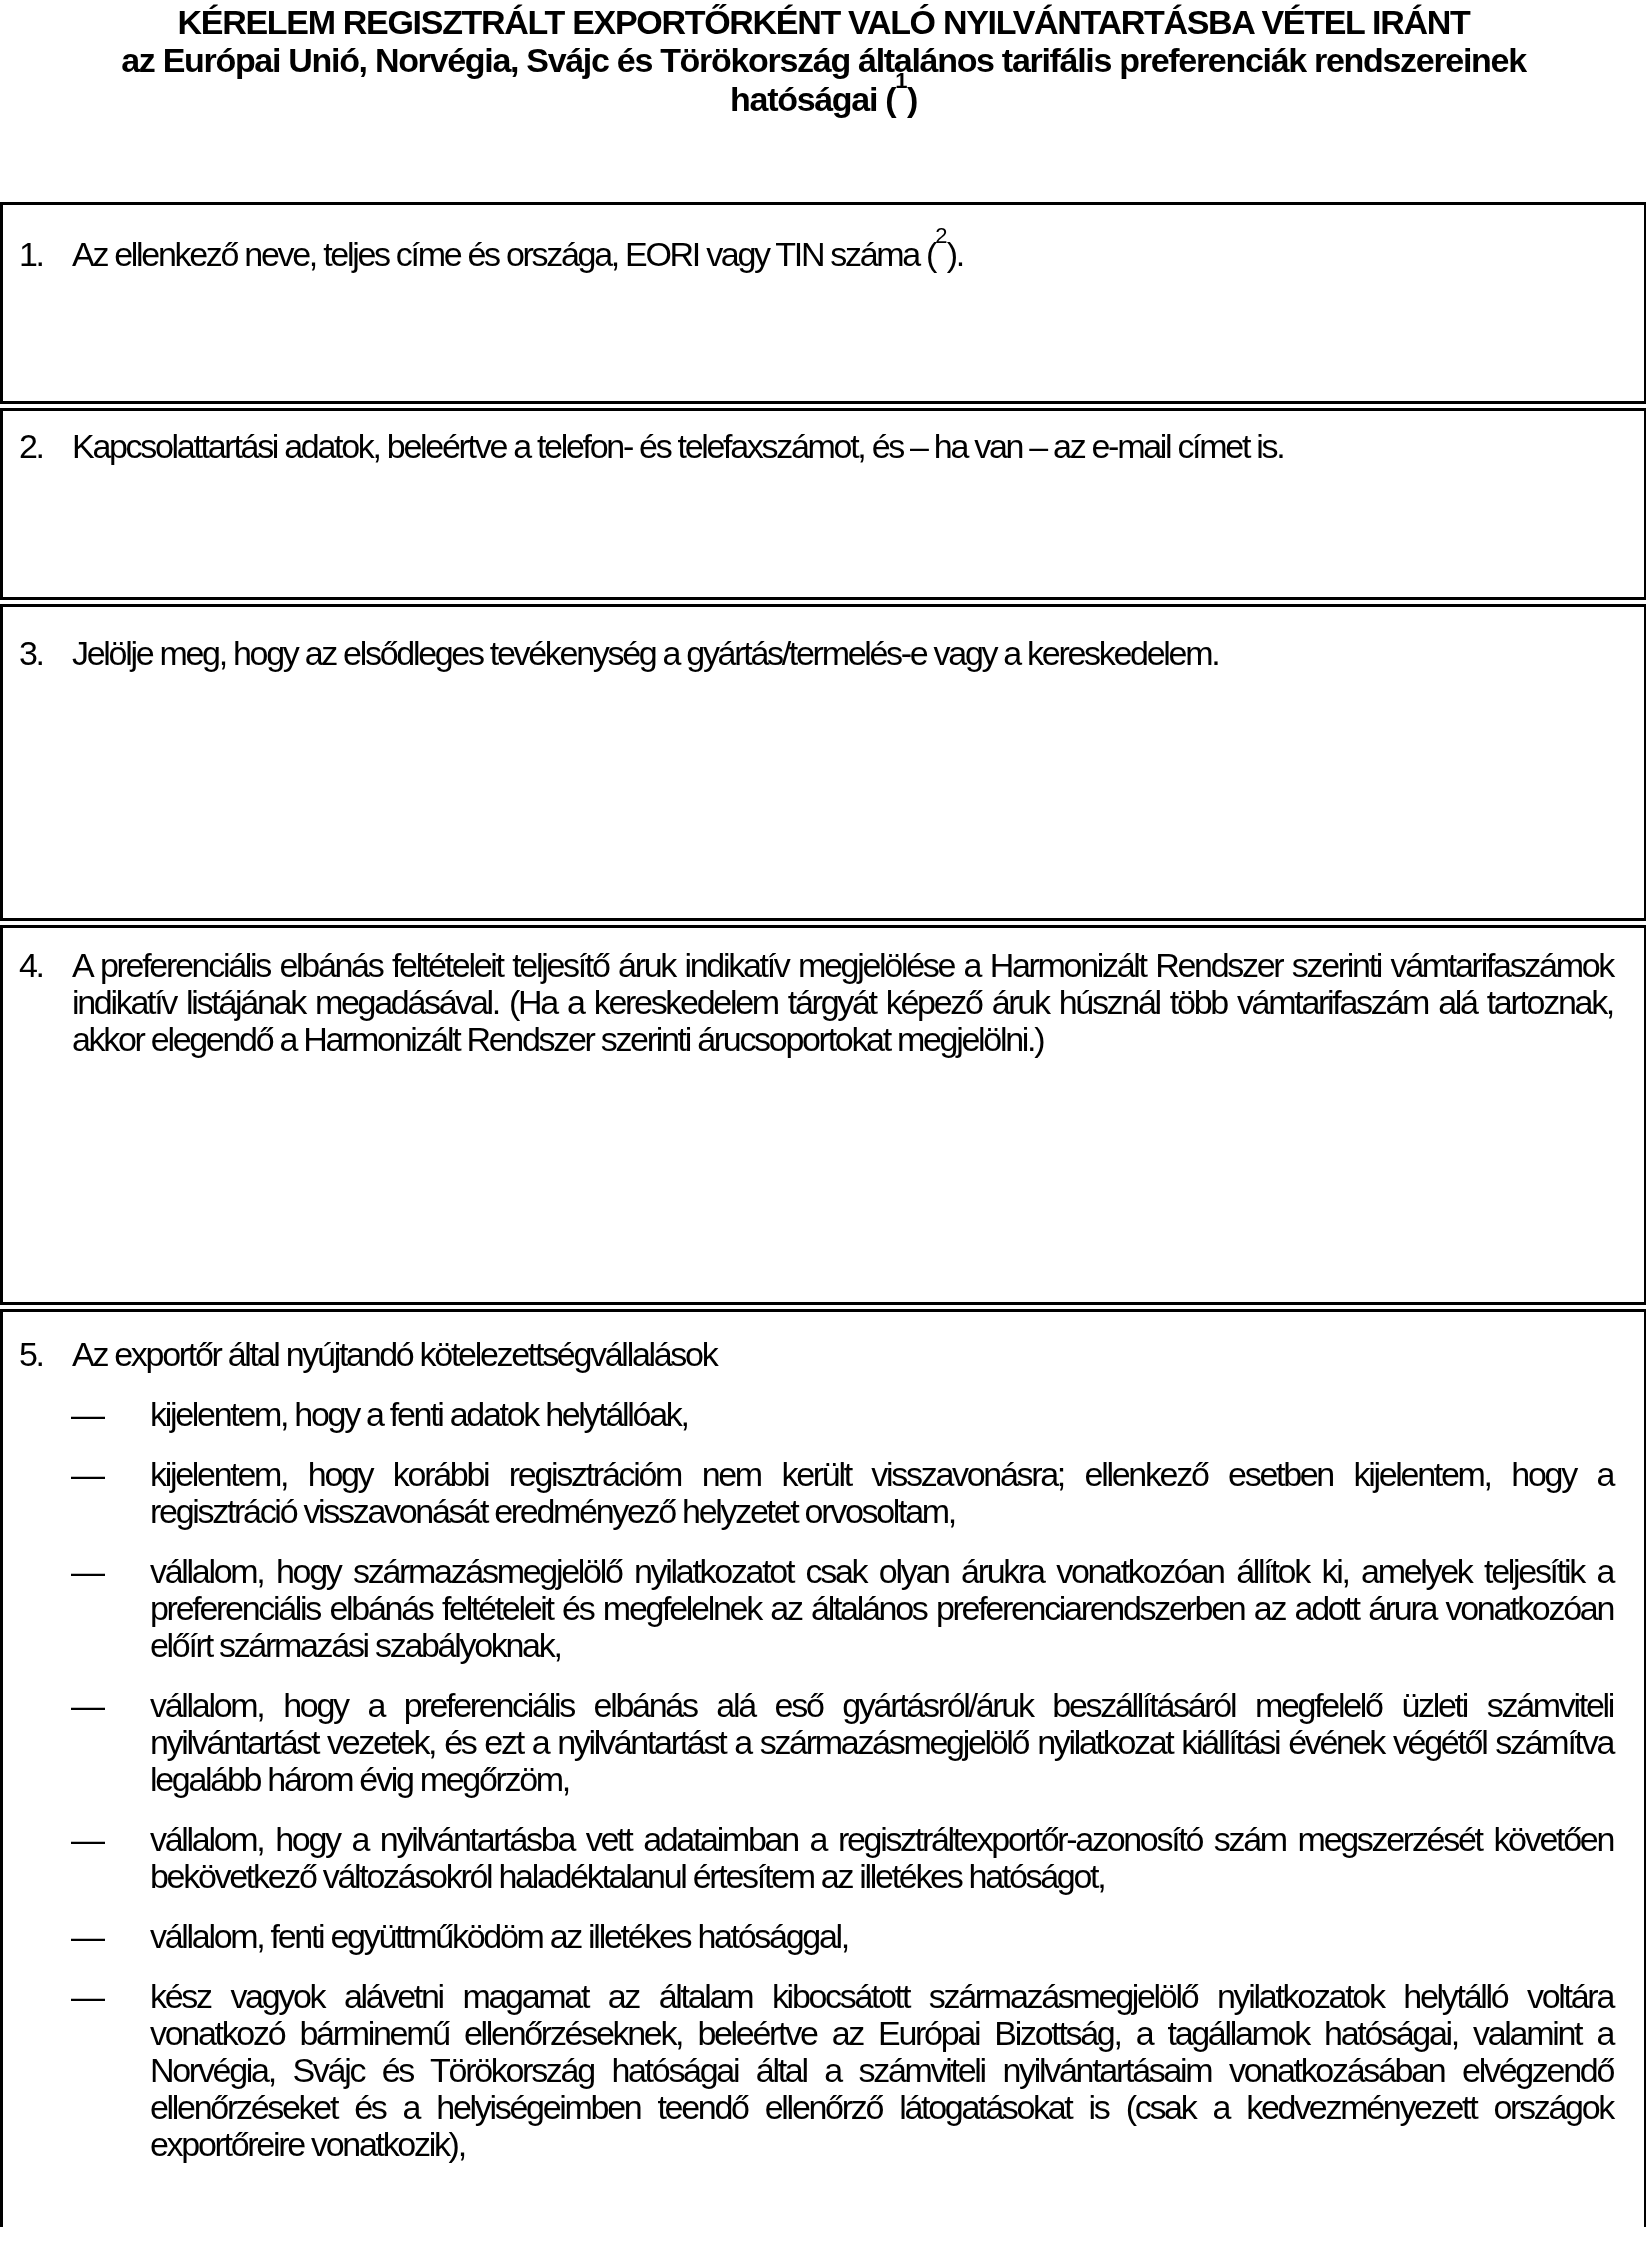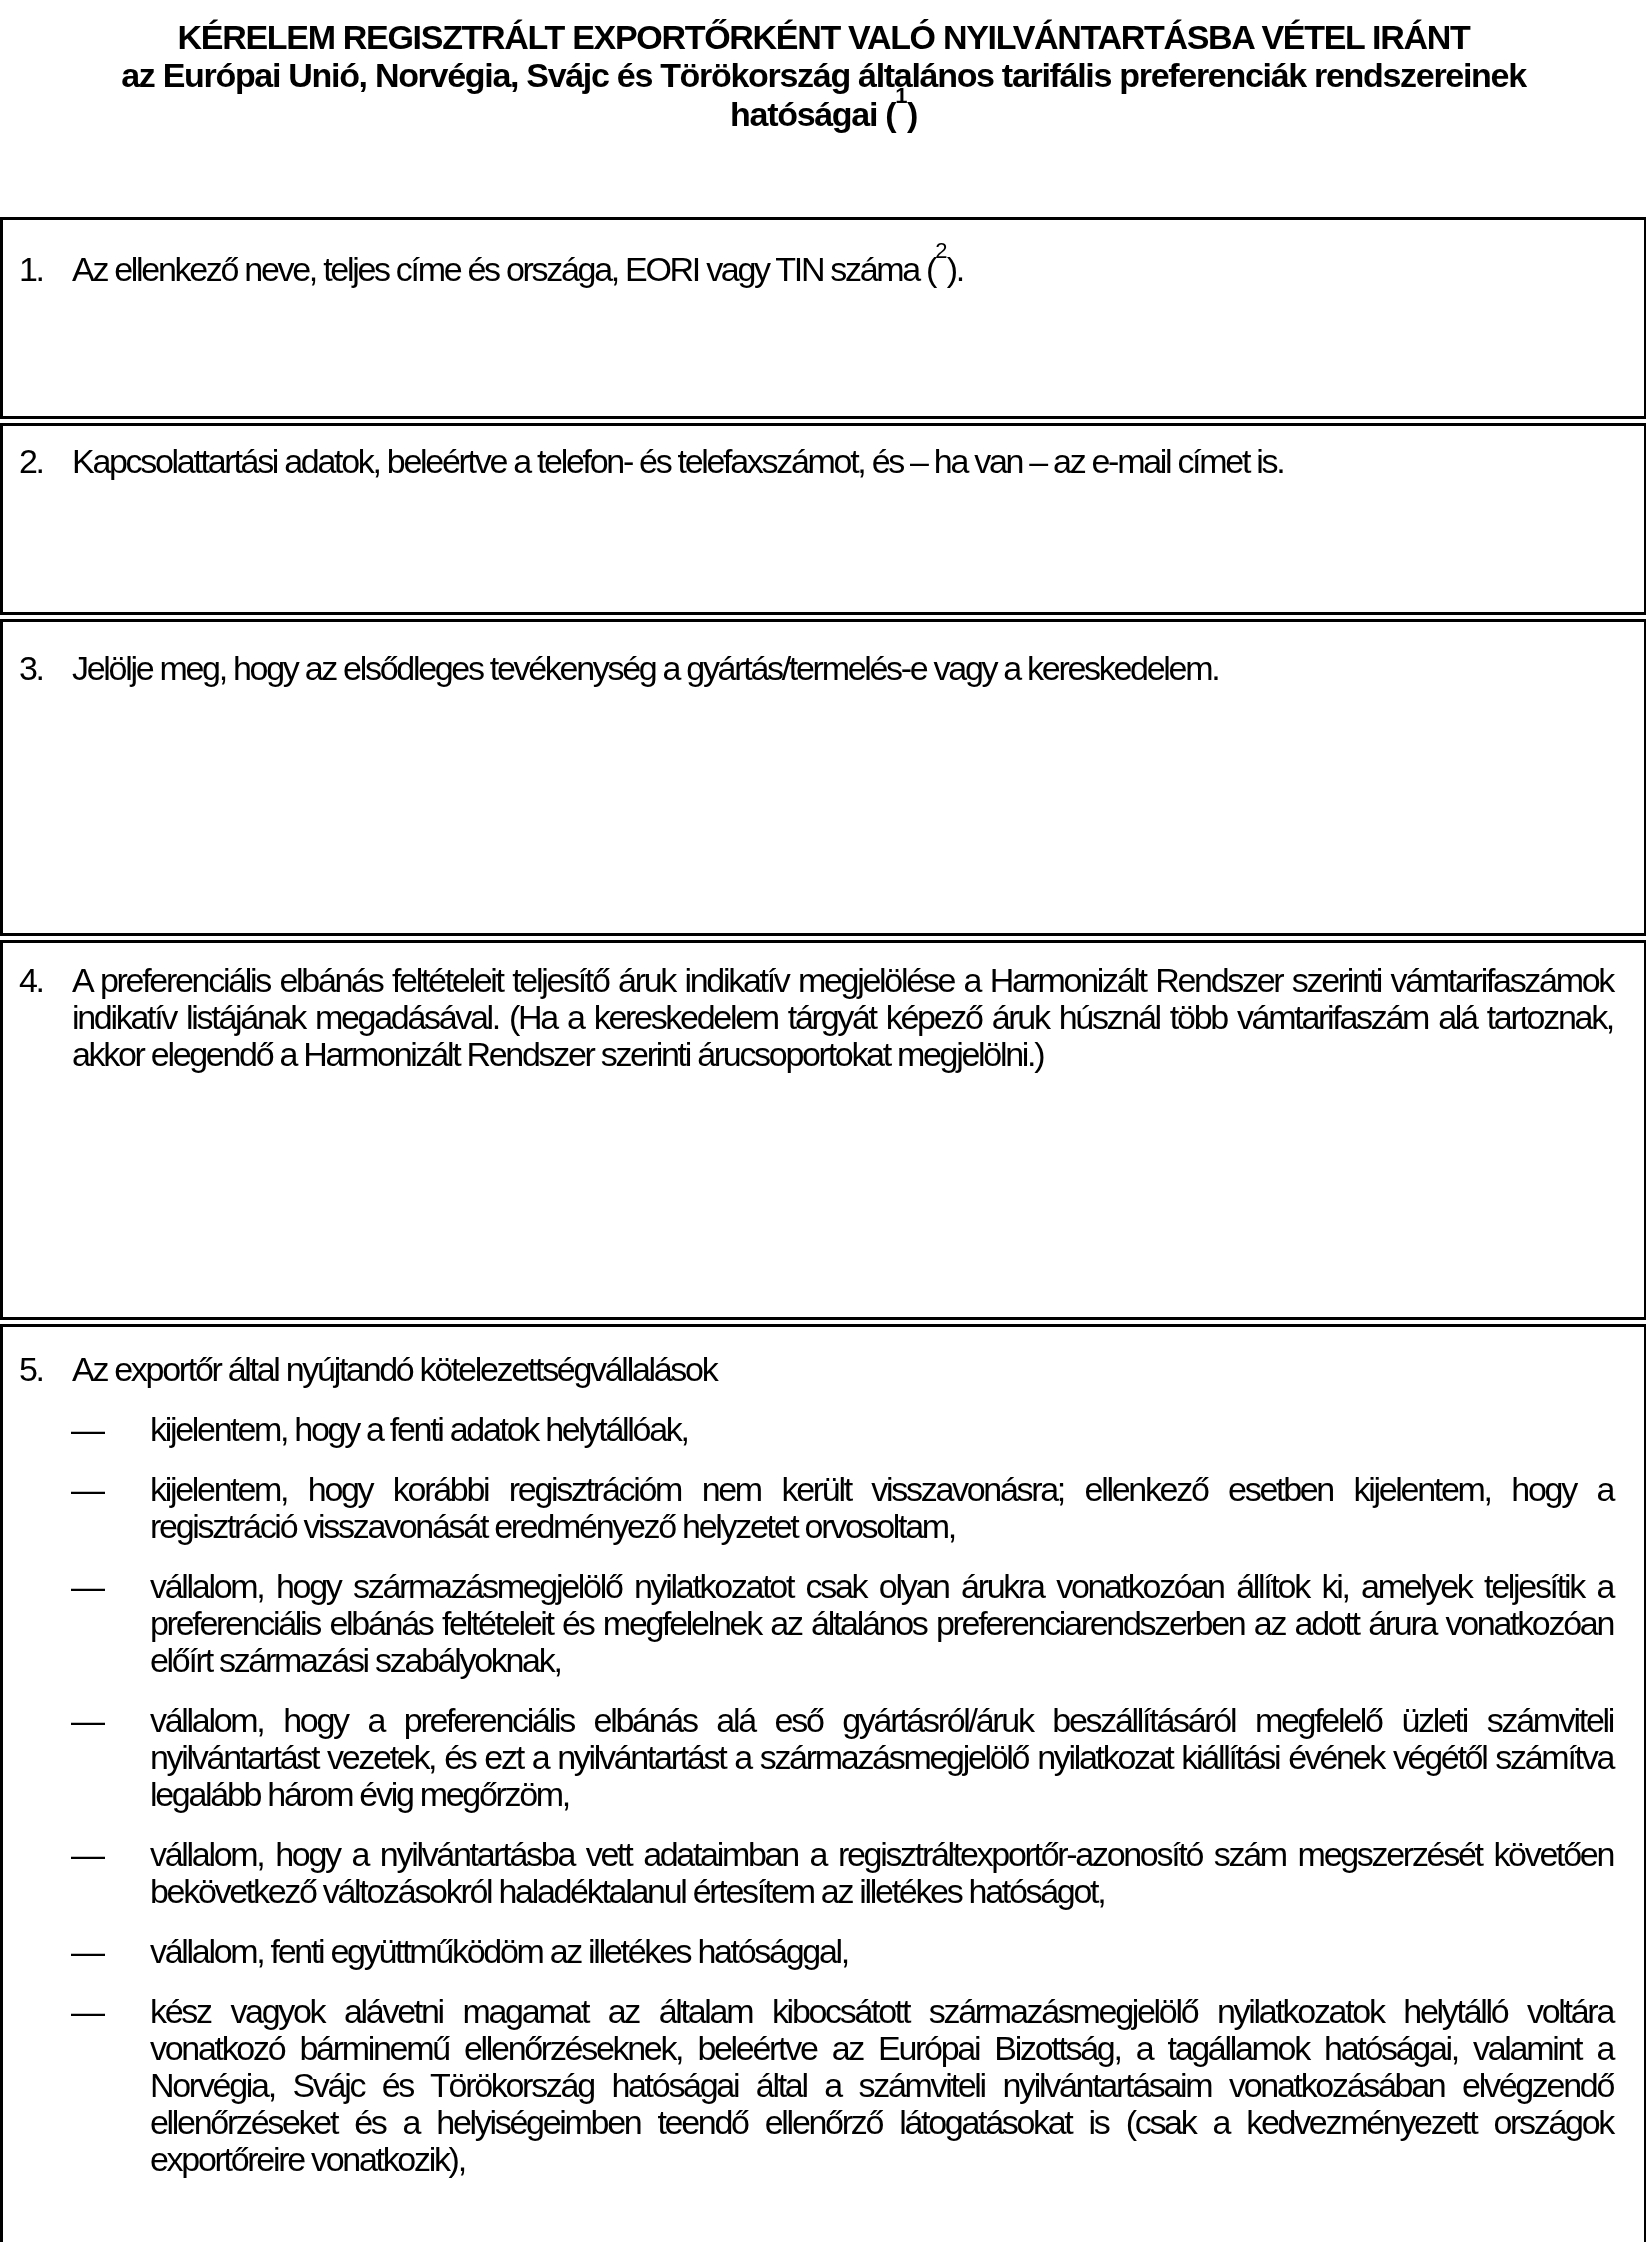--- a/index.html
+++ b/index.html
@@ -14,21 +14,21 @@
     position: relative;
     color: #000;
     font-family: "Liberation Sans", sans-serif;
   }
   .page {
     width: 1647px;
     height: 2250px;
     overflow: hidden;
   }
   .title {
-    margin-top: 19px;
+    margin-top: 4px;
     text-align: center;
     font-weight: bold;
     font-size: 34px;
     line-height: 37px;
     letter-spacing: -1.3px;
   }
   .subtitle {
     text-align: center;
     font-weight: bold;
     font-size: 34px;

